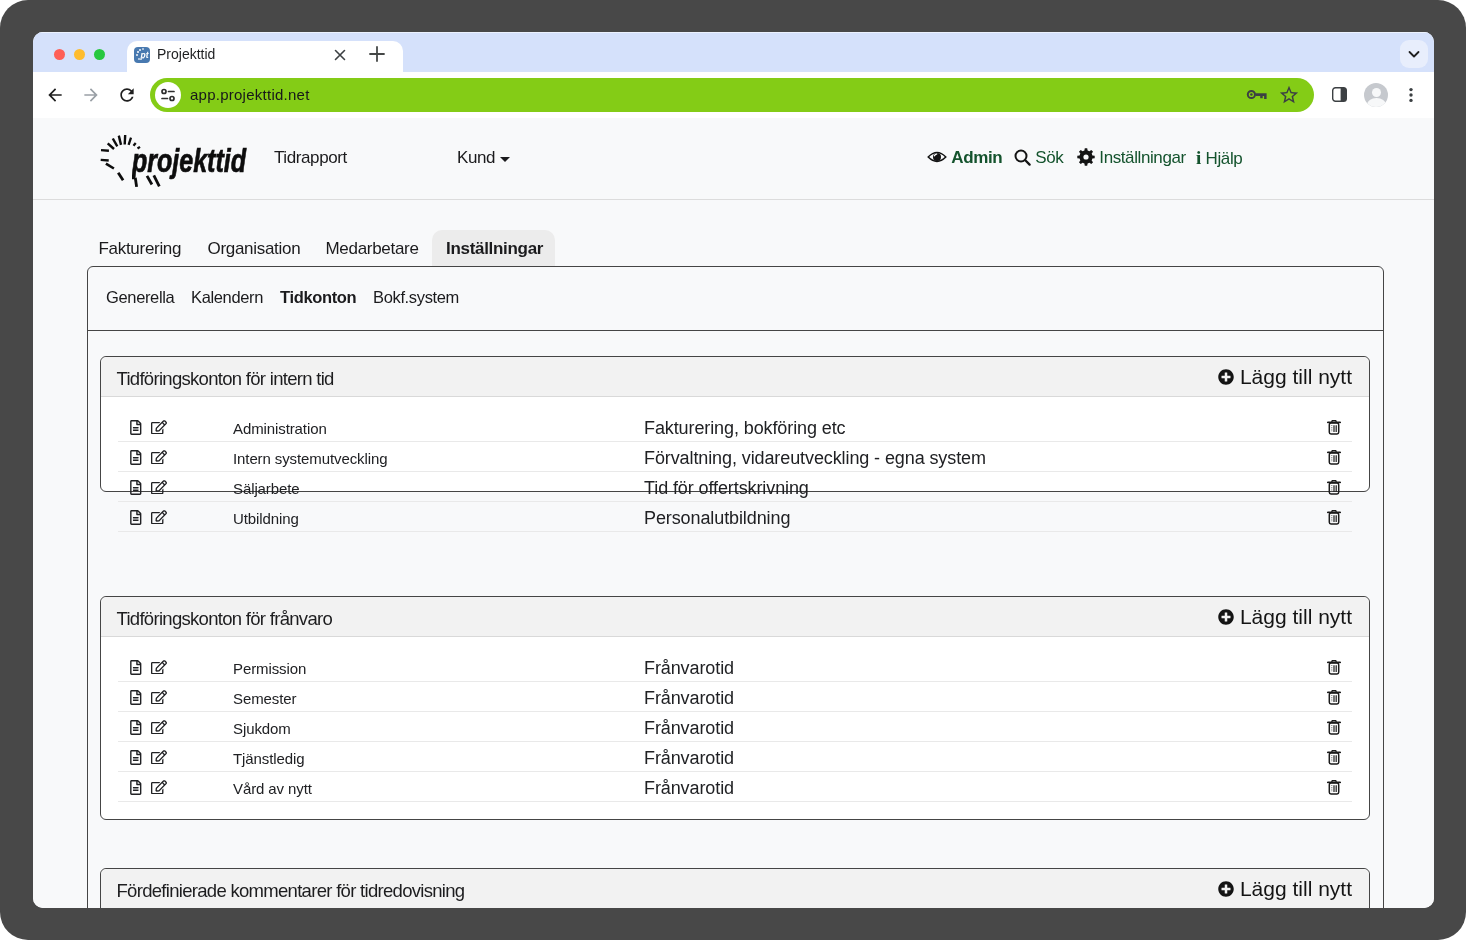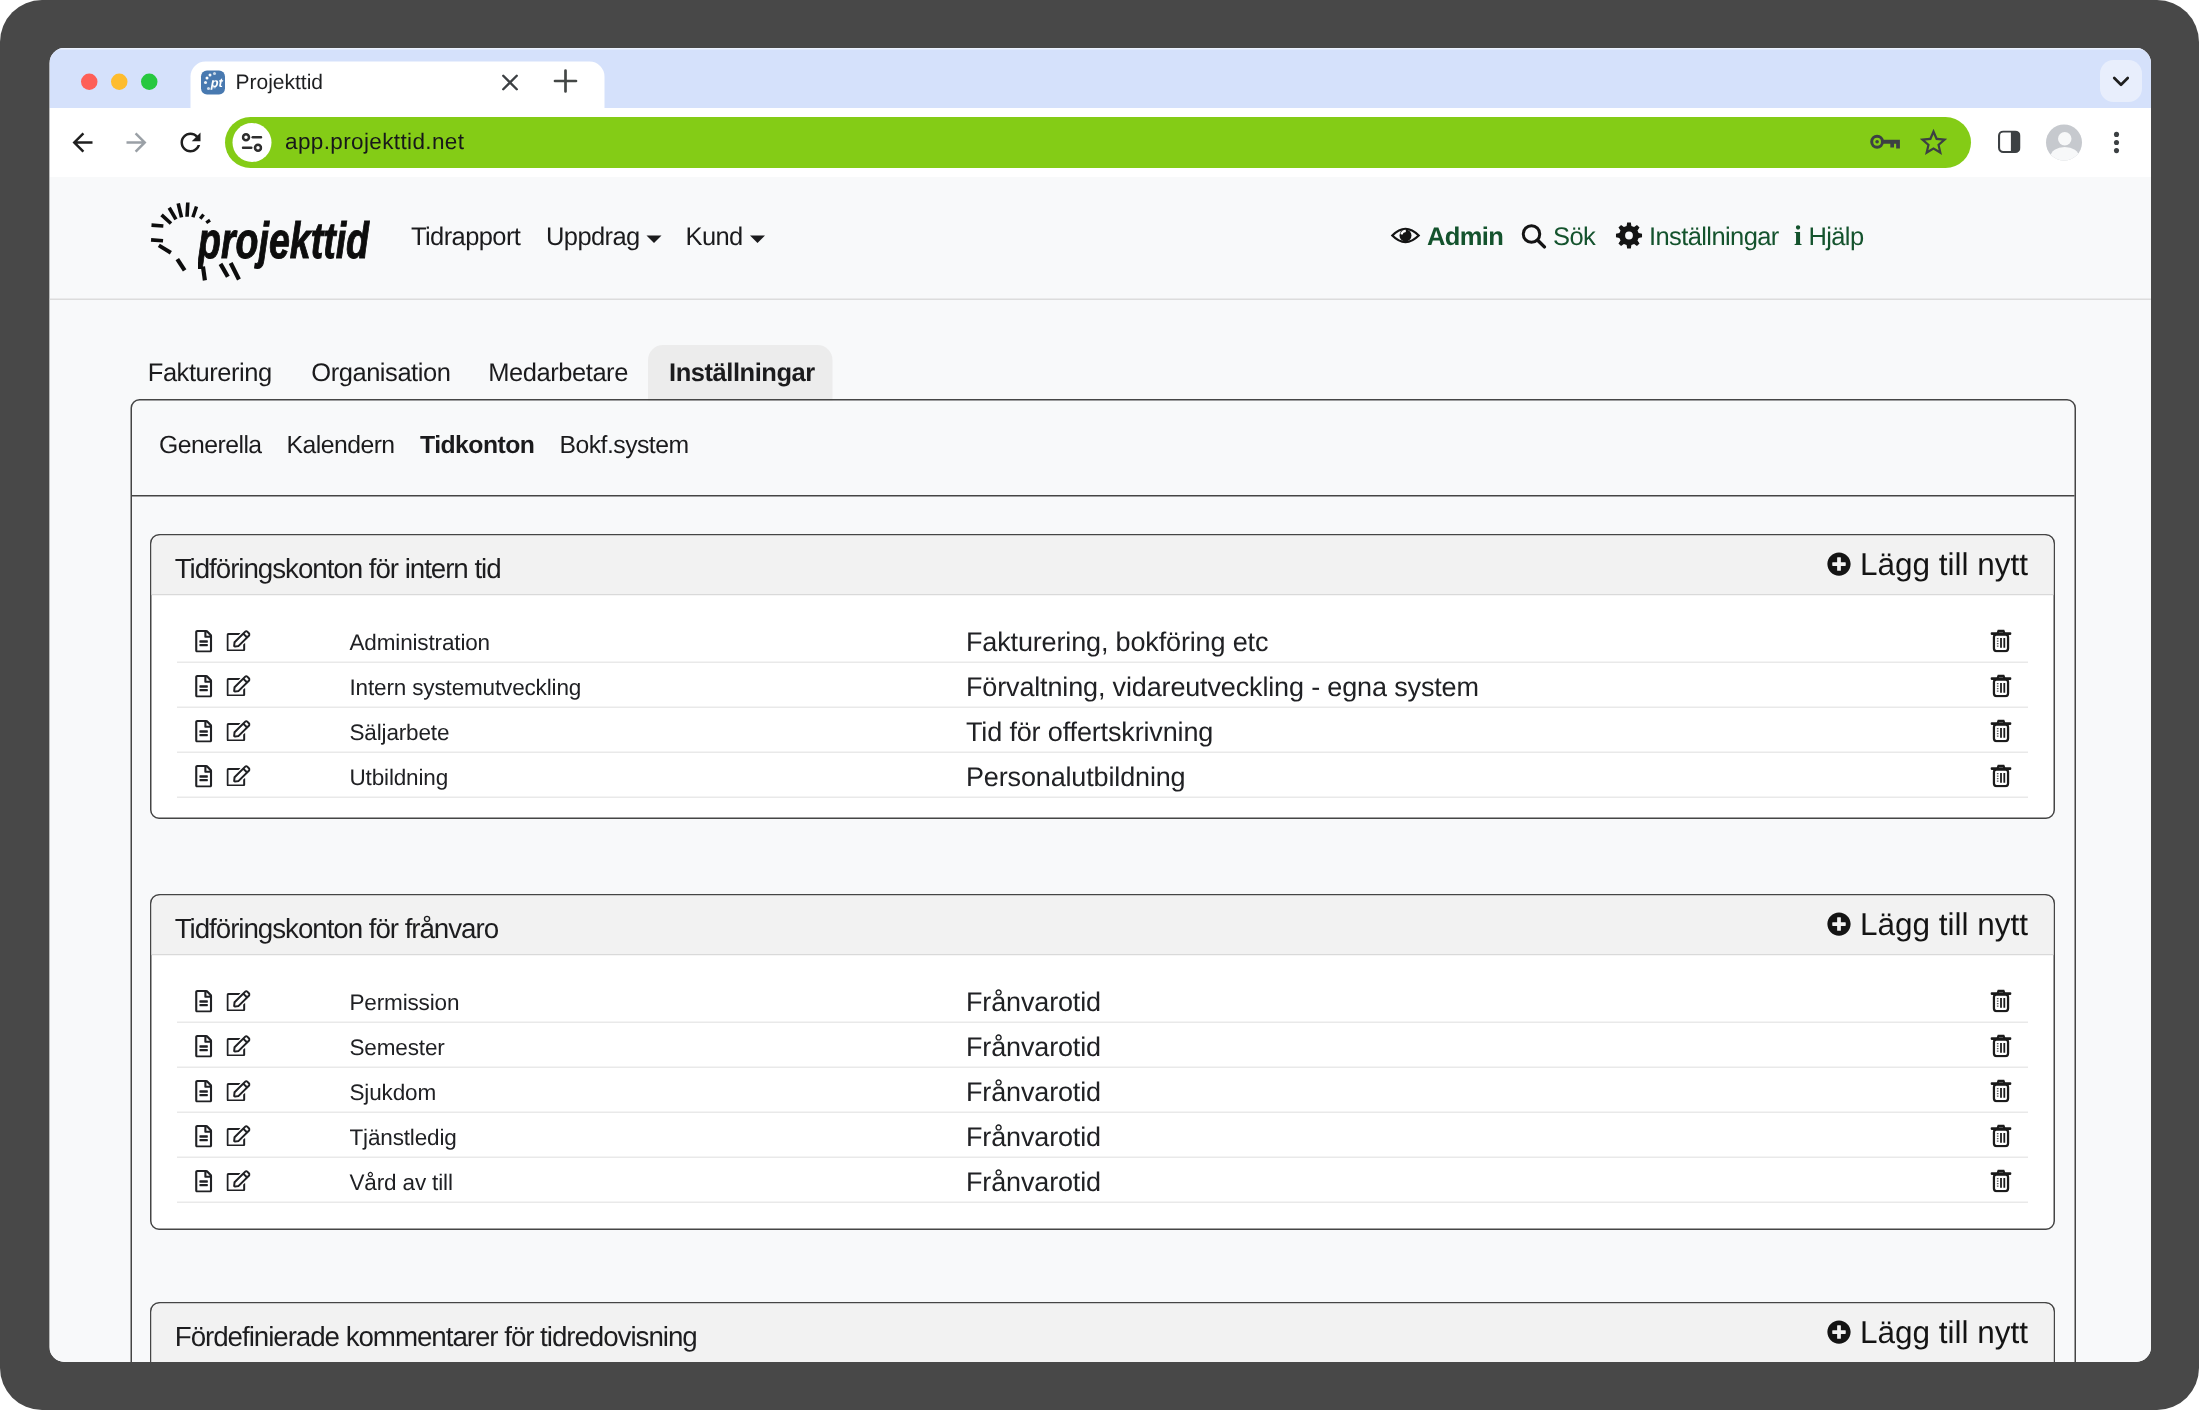--- a/index.html
+++ b/index.html
@@ -144,21 +144,20 @@
             <line x1="16.9" y1="39.6" x2="24.9" y2="44.5" stroke="#0d0d0d" stroke-width="2.6" stroke-linecap="butt"></line>
             <line x1="29.2" y1="48.8" x2="34.1" y2="56.2" stroke="#0d0d0d" stroke-width="2.8" stroke-linecap="butt"></line>
             <line x1="46.3" y1="53.7" x2="47.6" y2="62.9" stroke="#0d0d0d" stroke-width="2.8" stroke-linecap="butt"></line>
             <line x1="58" y1="51.9" x2="62.9" y2="60.5" stroke="#0d0d0d" stroke-width="2.8" stroke-linecap="butt"></line>
             <line x1="64.8" y1="51.3" x2="70.3" y2="62.3" stroke="#0d0d0d" stroke-width="2.8" stroke-linecap="butt"></line>
           </svg>
         <svg id="wordmark" width="130" height="50" viewBox="0 0 130 50">
             <text x="0" y="35" font-family="Liberation Sans, sans-serif" font-size="34" font-weight="bold" font-style="italic" fill="#0d0d0d" stroke="#0d0d0d" stroke-width="0.7" textLength="114" lengthAdjust="spacingAndGlyphs">projekttid</text>
           </svg>
         <span class="navl" style="left:241px">Tidrapport</span>
-        <span class="navl" style="left:331px">Uppdrag<span class="caret"></span></span>
         <span class="navl" style="left:424px">Kund<span class="caret"></span></span>
         <span class="rnav" style="left:894px"><svg width="20" height="14" viewBox="0 0 20 14">
               <path d="M1.2 7 Q10 -1.8 18.8 7 Q10 15.8 1.2 7 Z" fill="none" stroke="#141414" stroke-width="1.5"></path>
               <circle cx="10" cy="7" r="4" fill="#141414"></circle>
               <path d="M7.2 6.2 A3.4 3.4 0 0 1 10.2 3.9" fill="none" stroke="#fff" stroke-width="1.4"></path>
             </svg> <b>Admin</b></span>
         <span class="rnav" style="left:981px"><svg width="17" height="17" viewBox="0 0 17 17">
               <circle cx="7" cy="7" r="5.5" fill="none" stroke="#141414" stroke-width="2"></circle>
               <path d="M11.3 11.3 L15.6 15.6" stroke="#141414" stroke-width="2.3" stroke-linecap="round"></path>
             </svg> Sök</span>
@@ -173,21 +172,21 @@
       <span class="tab1" style="left:292.5px">Medarbetare</span>
       <span class="tab1" style="left:413px;font-weight:bold">Inställningar</span>
       <div id="cont">
         <div id="subnav">
           <span class="sn" style="left:18px">Generella</span>
           <span class="sn" style="left:103px">Kalendern</span>
           <span class="sn" style="left:192px;font-weight:bold">Tidkonton</span>
           <span class="sn" style="left:285px">Bokf.system</span>
         </div>
       </div>
-      <div class="card" style="top:238px;height:190px">
+      <div class="card" style="top:238px;height:136px">
         <div class="chead">
           <span class="ctitle">Tidföringskonton för intern tid</span>
           <span class="addnew"><svg width="16" height="16" viewBox="0 0 512 512">
                 <path fill="#141414" d="M256 8C119 8 8 119 8 256s111 248 248 248 248-111 248-248S393 8 256 8zm144 276c0 6.6-5.4 12-12 12h-92v92c0 6.6-5.4 12-12 12h-56c-6.6 0-12-5.4-12-12v-92h-92c-6.6 0-12-5.4-12-12v-56c0-6.6 5.4-12 12-12h92v-92c0-6.6 5.4-12 12-12h56c6.6 0 12 5.4 12 12v92h92c6.6 0 12 5.4 12 12v56z"></path>
               </svg>Lägg till nytt</span>
         </div>
         <div class="cbody" id="cb1">
             <div class="row">
               <svg class="fico" width="11.5" height="15" viewBox="0 0 384 512">
                 <path fill="#202124" d="M288 248v28c0 6.6-5.4 12-12 12H108c-6.6 0-12-5.4-12-12v-28c0-6.6 5.4-12 12-12h168c6.6 0 12 5.4 12 12zm-12 72H108c-6.6 0-12 5.4-12 12v28c0 6.6 5.4 12 12 12h168c6.6 0 12-5.4 12-12v-28c0-6.6-5.4-12-12-12zm108-188.1V464c0 26.5-21.5 48-48 48H48c-26.5 0-48-21.5-48-48V48C0 21.5 21.5 0 48 0h204.1C264.8 0 277 5.1 286 14.1L369.9 98c9 8.9 14.1 21.2 14.1 33.9zm-128-80V128h76.1L256 51.9zM336 464V176H232c-13.3 0-24-10.7-24-24V48H48v416h288z"></path>
@@ -342,21 +341,21 @@
                 <path d="M9.2 6.3 V12.9" stroke="#1b1b1b" stroke-width="1.2"></path>
               </svg>
             </div>
             <div class="row">
               <svg class="fico" width="11.5" height="15" viewBox="0 0 384 512">
                 <path fill="#202124" d="M288 248v28c0 6.6-5.4 12-12 12H108c-6.6 0-12-5.4-12-12v-28c0-6.6 5.4-12 12-12h168c6.6 0 12 5.4 12 12zm-12 72H108c-6.6 0-12 5.4-12 12v28c0 6.6 5.4 12 12 12h168c6.6 0 12-5.4 12-12v-28c0-6.6-5.4-12-12-12zm108-188.1V464c0 26.5-21.5 48-48 48H48c-26.5 0-48-21.5-48-48V48C0 21.5 21.5 0 48 0h204.1C264.8 0 277 5.1 286 14.1L369.9 98c9 8.9 14.1 21.2 14.1 33.9zm-128-80V128h76.1L256 51.9zM336 464V176H232c-13.3 0-24-10.7-24-24V48H48v416h288z"></path>
               </svg>
               <svg class="eico" width="16" height="14.5" viewBox="0 0 576 512">
                 <path fill="#202124" d="M402.3 344.9l32-32c5-5 13.7-1.5 13.7 5.7V464c0 26.5-21.5 48-48 48H48c-26.5 0-48-21.5-48-48V112c0-26.5 21.5-48 48-48h273.5c7.1 0 10.7 8.6 5.7 13.7l-32 32c-1.5 1.5-3.5 2.3-5.7 2.3H48v352h352V350.5c0-2.1.8-4.1 2.3-5.6zm156.6-201.8L296.3 405.7l-90.4 10c-26.2 2.9-48.5-19.2-45.6-45.6l10-90.4L432.9 17.1c22.9-22.9 59.9-22.9 82.7 0l43.2 43.2c22.9 22.9 22.9 60 .1 82.8zM460.1 174L402 115.9 216.2 301.8l-7.3 65.3 65.3-7.3L460.1 174zm64.8-79.7l-43.2-43.2c-4.1-4.1-10.8-4.1-14.8 0L436 82l58.1 58.1 30.9-30.9c4.1-4.1 4.1-10.8 0-14.9z"></path>
               </svg>
-              <span class="nm">Vård av till</span>
+              <span class="nm">Vård av nytt</span>
               <span class="ds">Frånvarotid</span>
               <svg class="tico" width="14" height="16" viewBox="0 0 14 16">
                 <path d="M0.8 3.4 H13.2" stroke="#1b1b1b" stroke-width="1.7" stroke-linecap="round"></path>
                 <path d="M4.7 3.1 L5.3 1.6 H8.7 L9.3 3.1" fill="none" stroke="#1b1b1b" stroke-width="1.4"></path>
                 <rect x="2.3" y="4.1" width="9.4" height="10.9" rx="1.7" fill="none" stroke="#1b1b1b" stroke-width="1.5"></rect>
                 <path d="M4.8 6.3 V12.9" stroke="#555" stroke-width="1.1" stroke-dasharray="0.8 0.9"></path>
                 <path d="M7 6.3 V12.9" stroke="#1b1b1b" stroke-width="1.2"></path>
                 <path d="M9.2 6.3 V12.9" stroke="#1b1b1b" stroke-width="1.2"></path>
               </svg>
             </div>

